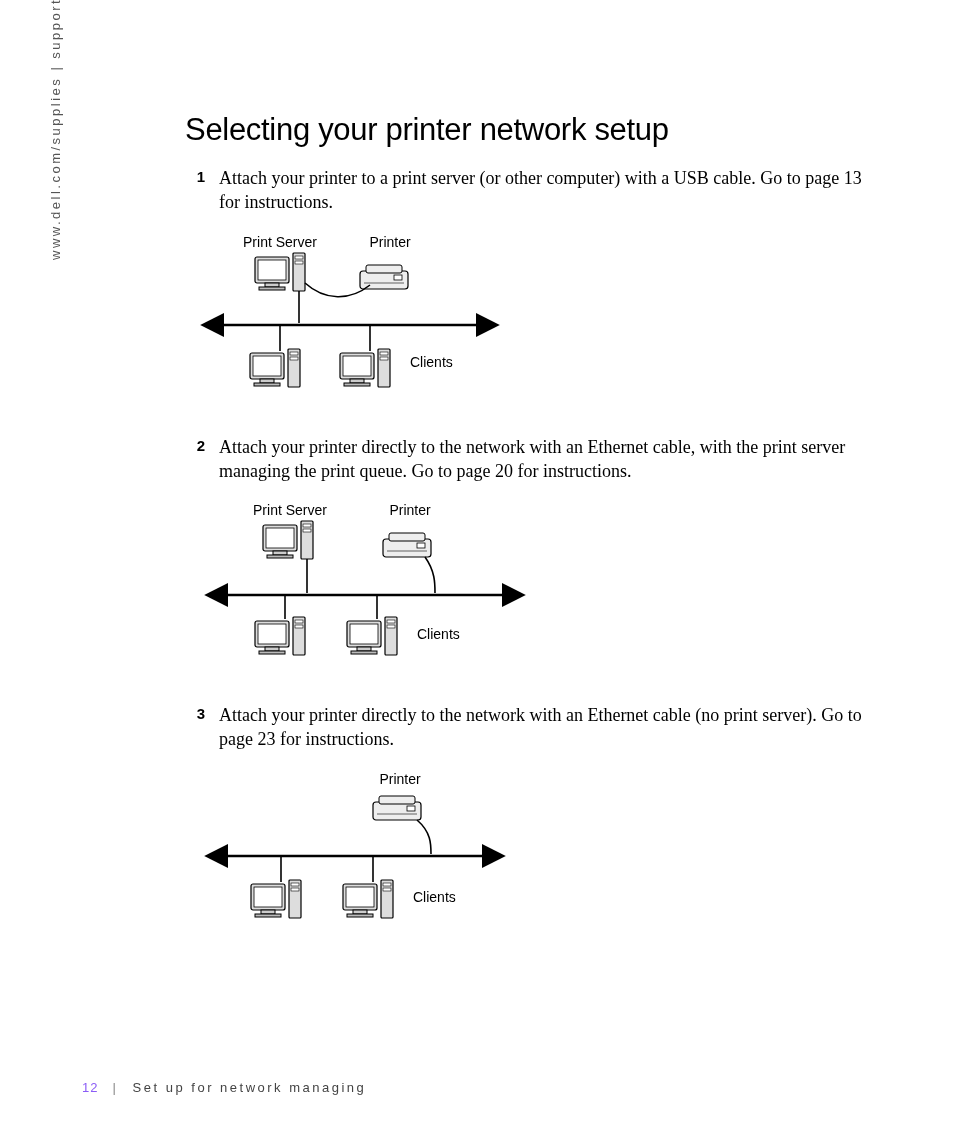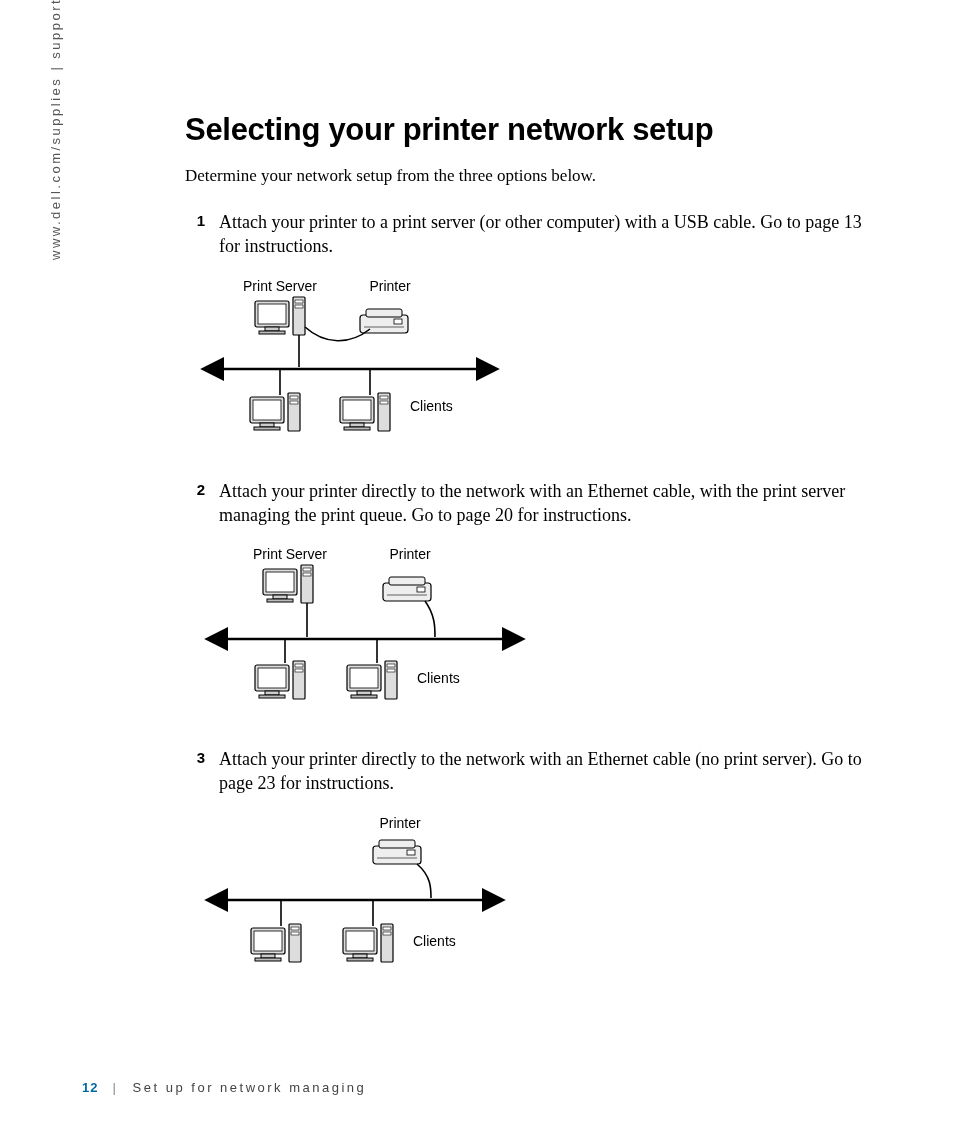--- a/index.html
+++ b/index.html
@@ -24,21 +24,21 @@
     white-space: nowrap;
   }
   .content {
     position: absolute;
     left: 185px;
     top: 112px;
     width: 680px;
   }
   h1 {
     font-family: Arial, Helvetica, sans-serif;
-    font-weight: bold;
+    font-weight: normal;
     font-size: 31px;
     letter-spacing: -0.3px;
     margin-bottom: 18px;
   }
   .intro {
     font-size: 17px;
     margin-bottom: 24px;
   }
   .item {
     display: flex;
@@ -71,37 +71,36 @@
   .footer {
     position: absolute;
     left: 82px;
     bottom: 50px;
     font-family: Arial, Helvetica, sans-serif;
     font-size: 13px;
     letter-spacing: 2.5px;
     color: #444;
   }
   .footer .pagenum {
-    font-weight: bold;
+    font-weight: normal;
     letter-spacing: 1px;
-    color: #0369a1;
+    color: #8b5cf6;
   }
   .footer .sep {
     margin: 0 8px;
     color: #888;
   }
 </style>
 </head>
 <body>
 
 <div class="sidebar-text">www.dell.com/supplies | support.dell.com</div>
 
 <div class="content">
   <h1>Selecting your printer network setup</h1>
-  <p class="intro">Determine your network setup from the three options below.</p>
 
   <div class="item">
     <div class="item-num">1</div>
     <div class="item-text">Attach your printer to a print server (or other computer) with a USB cable. Go to page 13 for instructions.</div>
   </div>
 
   <div class="diagram">
     <svg width="330" height="180" viewBox="0 0 330 180">
       <defs>
         <g id="computer">

